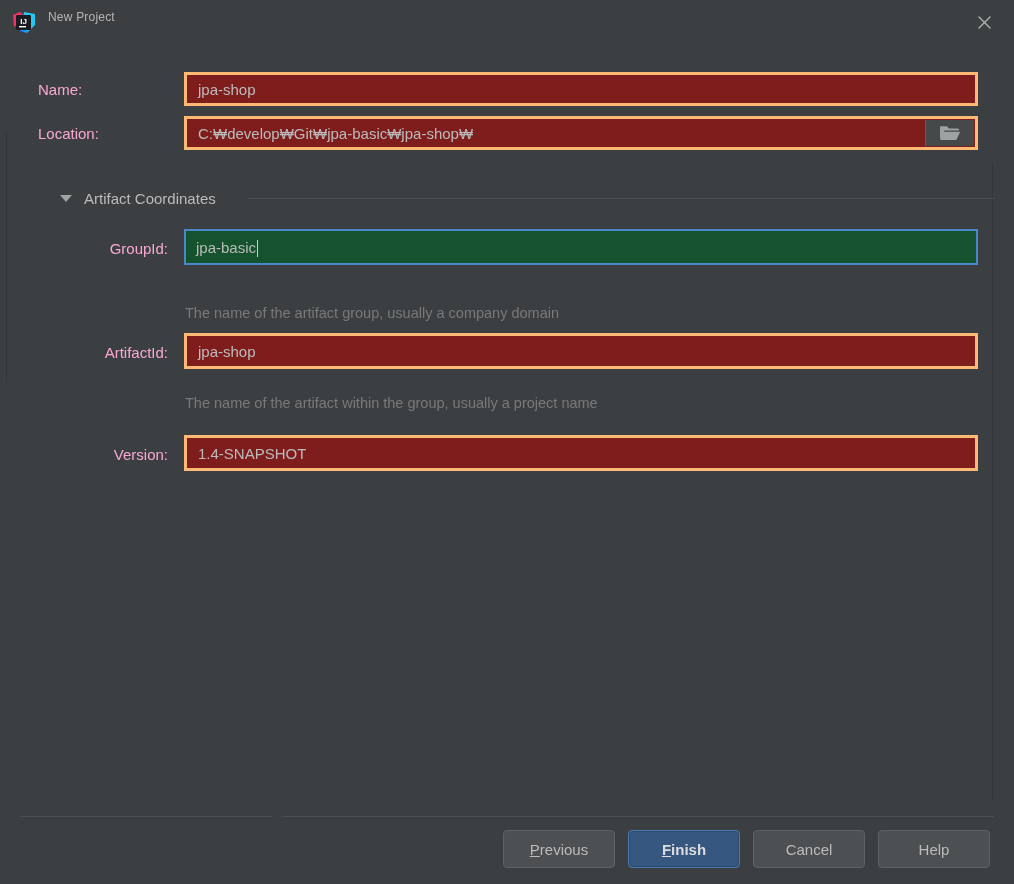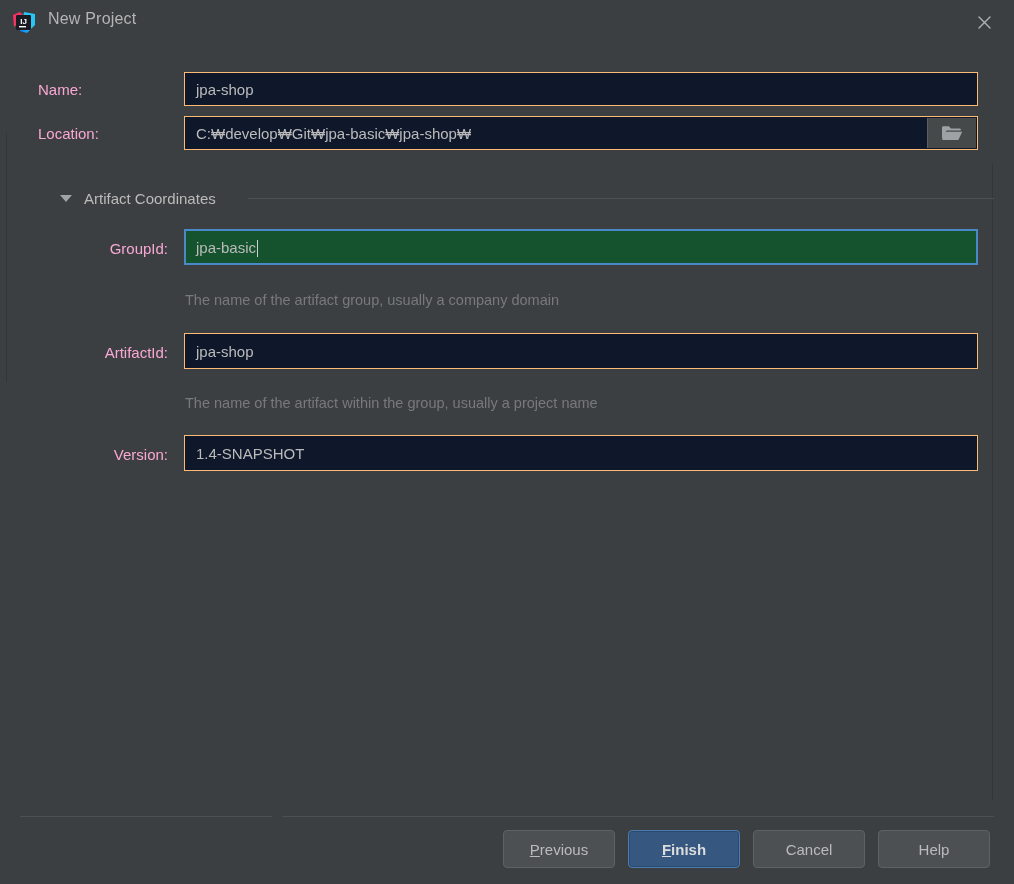--- a/index.html
+++ b/index.html
@@ -25,21 +25,21 @@
     height: 46px;
   }
   .app-icon {
     position: absolute;
     left: 12px; top: 11px;
     width: 24px; height: 24px;
   }
   .title-text {
     position: absolute;
     left: 48px; top: 10px;
-    font-size: 16px;
+    font-size: 12px;
     color: #b5b5b5;
     letter-spacing: 0.2px;
   }
   .close-btn {
     position: absolute;
     right: 8px; top: 4px;
     width: 44px; height: 36px;
     display: flex;
     align-items: center;
     justify-content: center;
@@ -82,22 +82,22 @@
     top: 50%;
     transform: translateY(-50%);
   }
   .lbl.left { left: 38px; }
   .lbl.right { right: 846px; text-align: right; }
 
   .field {
     position: absolute;
     left: 184px;
     height: 34px;
-    background: #0f172a;
-    border: 1px solid #fdba74;
+    background: #7f1d1d;
+    border: 3px solid #fdba74;
     box-sizing: border-box;
     display: flex;
     align-items: center;
     font-size: 15px;
     color: #bbbbbb;
   }
   .field .val {
     padding-left: 11px;
     white-space: nowrap;
     overflow: hidden;
@@ -294,21 +294,21 @@
   </div>
 
   <div class="row" style="top:183px;height:38px;">
     <div class="lbl right">GroupId:</div>
     <div class="field focused" style="top:0px;width:794px;height:36px;">
       <span class="val">jpa-basic</span>
       <span class="caret"></span>
     </div>
   </div>
 
-  <div class="hint" style="top:246px;">The name of the artifact group, usually a company domain</div>
+  <div class="hint" style="top:259px;">The name of the artifact group, usually a company domain</div>
 
   <div class="row" style="top:287px;height:38px;">
     <div class="lbl right">ArtifactId:</div>
     <div class="field" style="top:0px;width:794px;height:36px;">
       <span class="val">jpa-shop</span>
     </div>
   </div>
 
   <div class="hint" style="top:349px;">The name of the artifact within the group, usually a project name</div>
 

